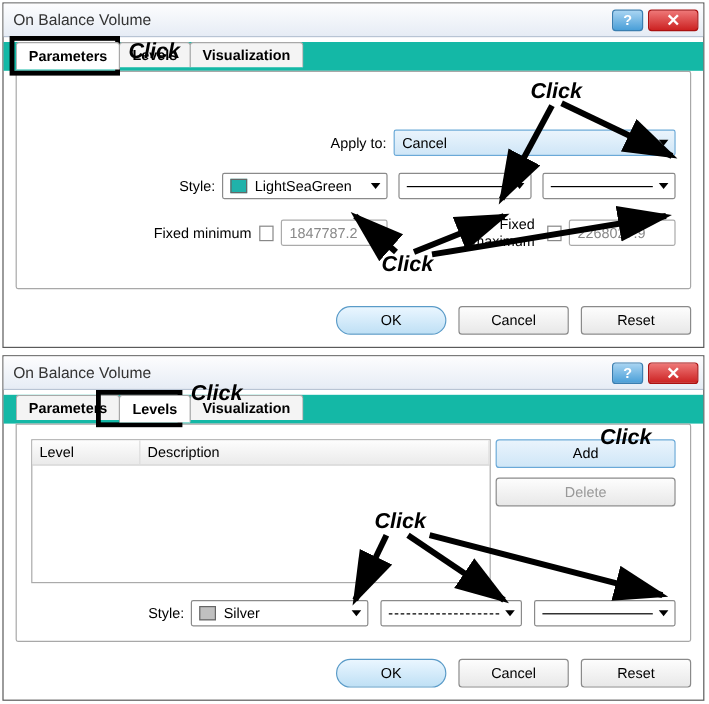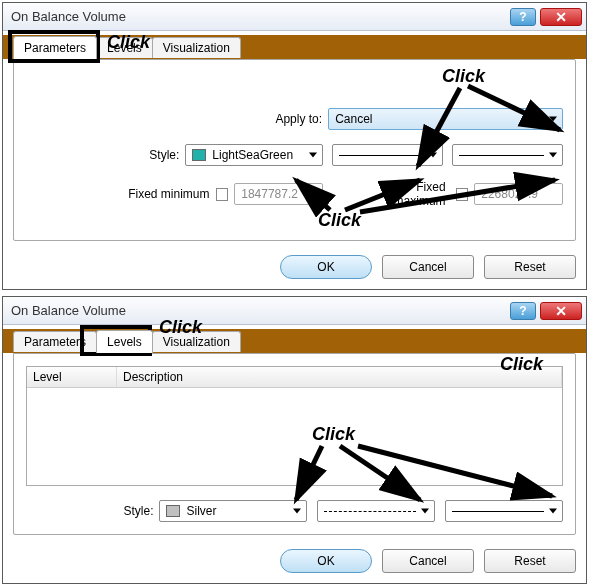--- a/index.html
+++ b/index.html
@@ -14,22 +14,22 @@
     border-bottom: 1px solid #b8c4d4;
   }
   .titlebar .title { flex: 1; color: #333; font-size: 13px; }
   .winbtn {
     height: 18px; margin-left: 4px; display: flex; align-items: center; justify-content: center;
     border-radius: 3px; border: 1px solid #888; color: #fff; font-weight: bold; font-size: 12px;
   }
   .helpbtn { width: 26px; background: linear-gradient(to bottom,#a8d4f2,#4a9fd8); border-color:#3a7eb0; }
   .closebtn { width: 42px; background: linear-gradient(to bottom,#e77,#c22); border-color:#a11; font-size:14px; }
   .tabs {
-    display: flex; align-items: center; padding-left: 10px; height: 24px;
-    background: #a16207; position: relative; margin-top: 4px;
+    display: flex; align-items: flex-start; padding-left: 10px; height: 24px;
+    background: #14b8a6; position: relative; margin-top: 4px; font-weight: bold;
   }
   .tab {
     padding: 3px 10px; border: 1px solid #a8a8a8; border-bottom: none;
     background: #f4f4f4; margin-right: -1px; cursor: pointer; position: relative;
     border-radius: 3px 3px 0 0;
   }
   .tab.active { background: #fff; z-index: 2; padding-top:4px; padding-bottom:4px; }
   .tabcontent {
     border: 1px solid #a8a8a8; margin: 0 10px 8px 10px; padding: 12px; background:#fff;
     position: relative; border-radius: 0 2px 2px 2px;
@@ -152,20 +152,24 @@
     <div class="tab">Visualization</div>
   </div>
   <div class="tabcontent" style="height:182px;">
     <div style="display:flex; gap:4px;">
       <div class="listframe" style="flex:1;">
         <div class="listhead">
           <div class="col" style="width:90px;">Level</div>
           <div class="col" style="flex:1;">Description</div>
         </div>
       </div>
+      <div class="sidebtns">
+        <div class="btn wide hover" style="background:linear-gradient(to bottom,#eaf4fc,#cfe6f7); border-color:#6aa9d8;">Add</div>
+        <div class="btn wide disabled">Delete</div>
+      </div>
     </div>
 
     <div class="row" style="margin-top:14px; margin-bottom:0;">
       <div class="lbl" style="width:130px;">Style:</div>
       <div class="select" style="width:150px;">
         <span class="swatch" style="background:#C0C0C0;"></span>
         <span>Silver</span>
         <span class="caret"></span>
       </div>
       <div style="width:10px;"></div>

